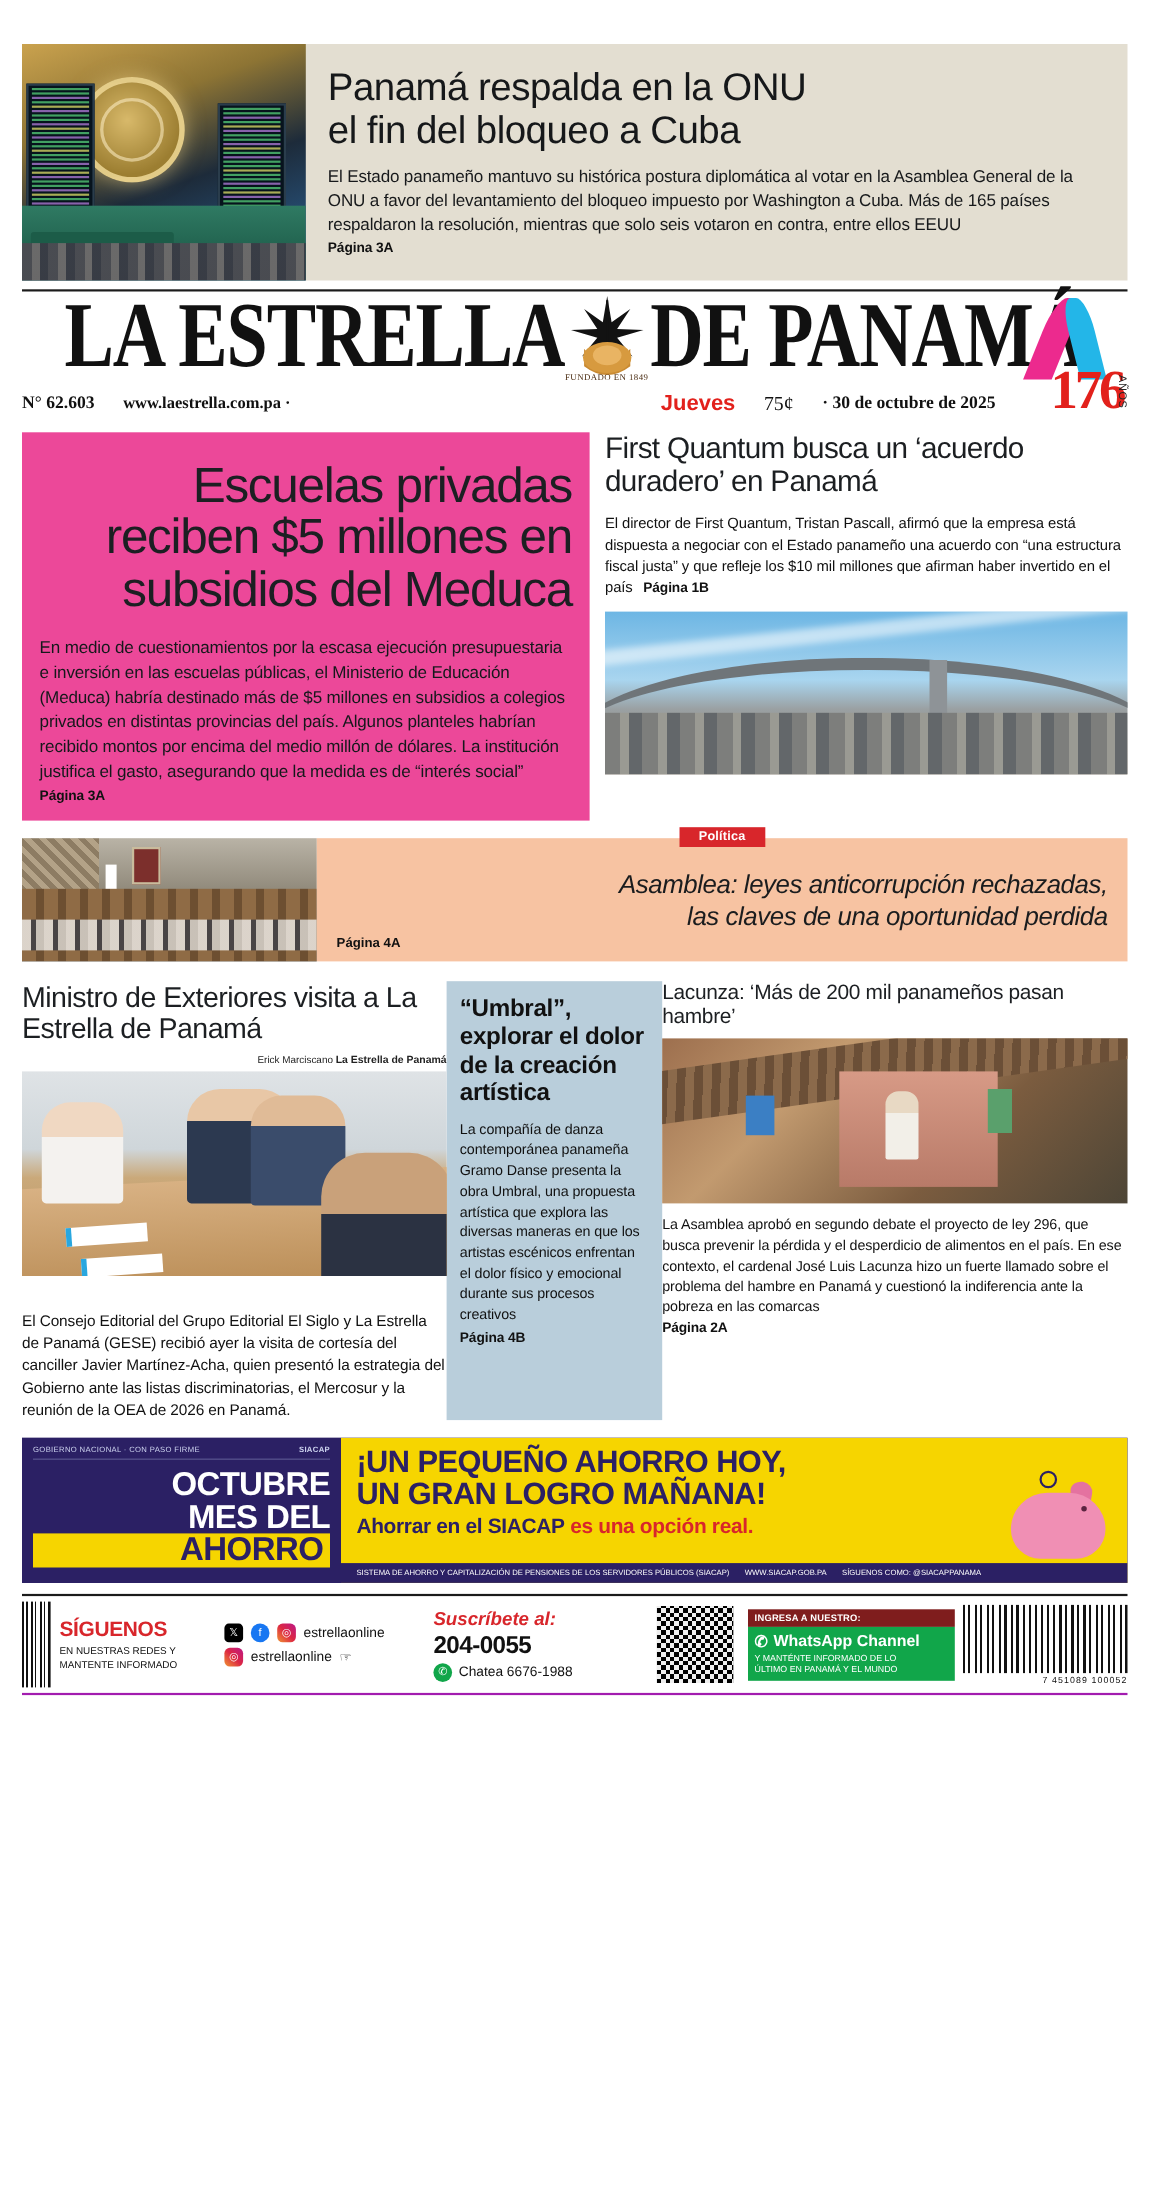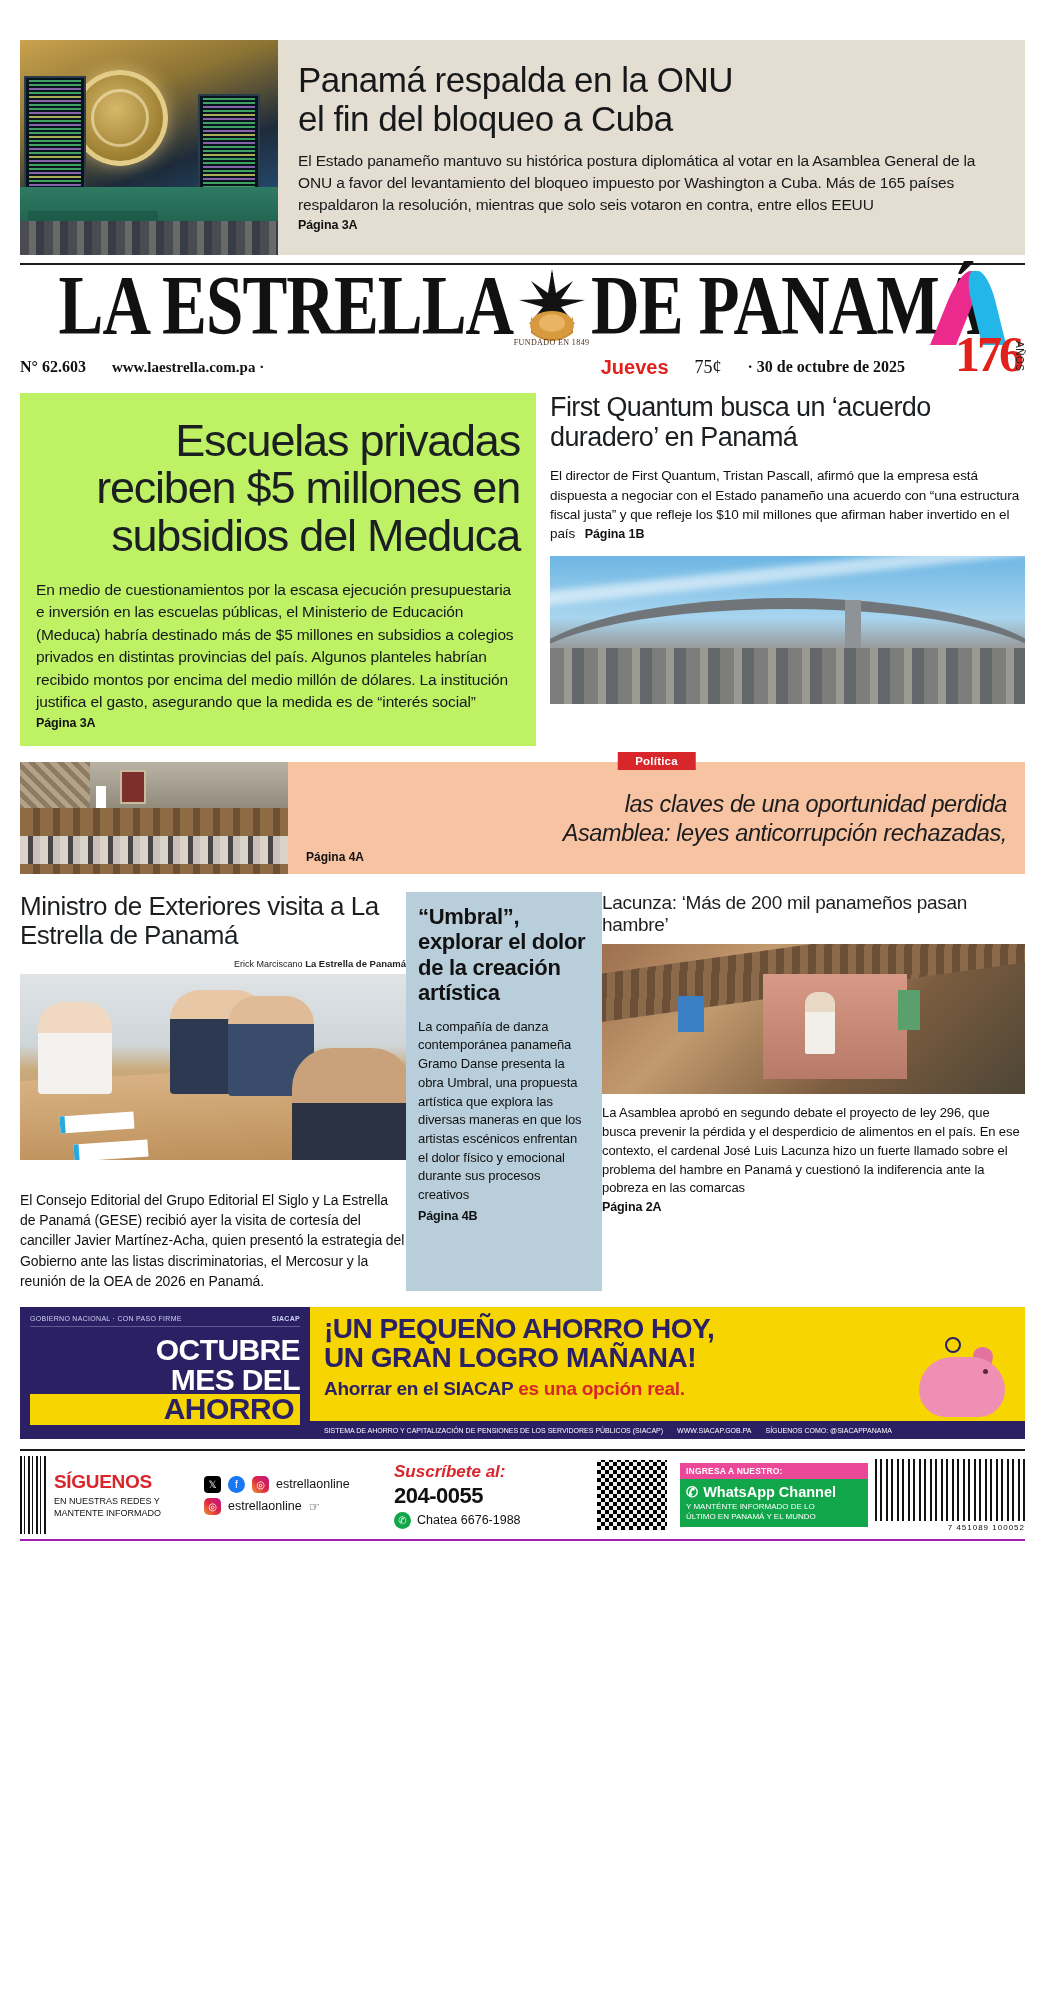--- a/index.html
+++ b/index.html
@@ -90,21 +90,21 @@
   }
   .infobar .num-ed { letter-spacing:0px; }
   .infobar .site { font-size:15px; }
   .infobar .spacer { flex:1; }
   .infobar .jueves { color:#e2211c; font-family:"Liberation Sans",sans-serif; font-weight:bold; font-size:20px; }
   .infobar .price { font-size:18px; font-weight:400; }
   .infobar .date { font-size:16px; }
 
   
   .lead-row { display:flex; gap:14px; margin-top:6px; }
-  .lead-main { width:516px; background:#bef264; padding:18px 16px 16px 16px; }
+  .lead-main { width:516px; background:#ec4899; padding:18px 16px 16px 16px; }
   .lead-head {
     font-size:45px; line-height:1.05; font-weight:400; color:#1c1f22;
     text-align:right; letter-spacing:-1.2px; margin:6px 0 0 0;
   }
   .lead-body { font-size:15.5px; line-height:1.45; margin-top:20px; color:#15181b; letter-spacing:-.15px; }
 
   .lead-side { flex:1; }
   .side-head {
     font-size:27px; line-height:1.1; font-weight:400; color:#1c1f22; letter-spacing:-.6px;
   }
@@ -248,21 +248,21 @@
   .f-sub { width:190px; }
   .f-sub .t { color:#d8262b; font-weight:bold; font-size:17px; font-style:italic; }
   .f-sub .phone { font-weight:bold; font-size:22px; letter-spacing:-.5px; margin-top:1px; }
   .f-sub .wa { font-size:12.5px; display:flex; align-items:center; gap:6px; margin-top:3px; }
   .qr { width:76px; height:76px; margin:0 10px;
         background:
           repeating-linear-gradient(0deg,#111 0 4px,#fff 4px 8px),
           repeating-linear-gradient(90deg,#111 0 4px,#fff 4px 8px);
         background-blend-mode:difference; border:3px solid #fff; }
   .f-wa-box { width:188px; }
-  .f-wa-box .hdr { background:#ec4899; color:#fff; font-size:8.5px; font-weight:bold;
+  .f-wa-box .hdr { background:#7f1d1d; color:#fff; font-size:8.5px; font-weight:bold;
                    padding:3px 6px; letter-spacing:.2px; }
   .f-wa-box .grn { background:#11a64a; color:#fff; padding:5px 6px; }
   .f-wa-box .grn .t1 { font-weight:bold; font-size:14.5px; display:flex; align-items:center; gap:5px; }
   .f-wa-box .grn .t2 { font-size:8px; line-height:1.25; margin-top:2px; }
   .f-barcode-r { flex:1; display:flex; flex-direction:column; align-items:flex-end; }
   .f-barcode-r .bars { width:150px; height:62px;
     background:repeating-linear-gradient(90deg,#111 0 2px,#fff 2px 5px,#111 5px 7px,#fff 7px 11px); }
   .f-barcode-r .dig { font-size:8px; letter-spacing:1px; margin-top:2px; }
 </style>
 </head>
@@ -401,22 +401,22 @@
     <div class="pol-photo">
       <div class="wall"></div>
       <div class="flag"></div>
       <div class="portrait"></div>
       <div class="seats"></div>
       <div class="people"></div>
     </div>
     <div class="pol-text">
       <div class="pol-tag">Política</div>
       <div class="pol-head">
+        <div>Asamblea: leyes anticorrupción rechazadas,</div>
         <div>las claves de una oportunidad perdida</div>
-        <div>Asamblea: leyes anticorrupción rechazadas,</div>
       </div>
       <div class="pol-pagref">Página 4A</div>
     </div>
   </div>
 
   <div class="cols">
 
     <div class="col-a">
       <div class="colhead-a">Ministro de Exteriores visita a La Estrella de Panamá</div>
       <div class="credit">

